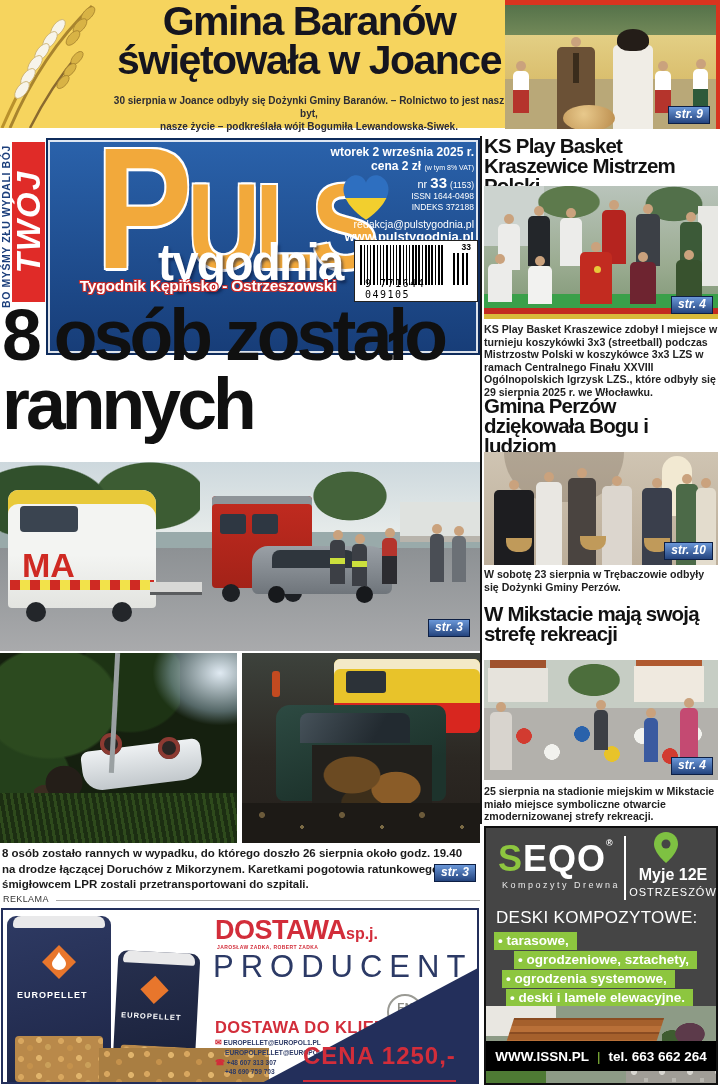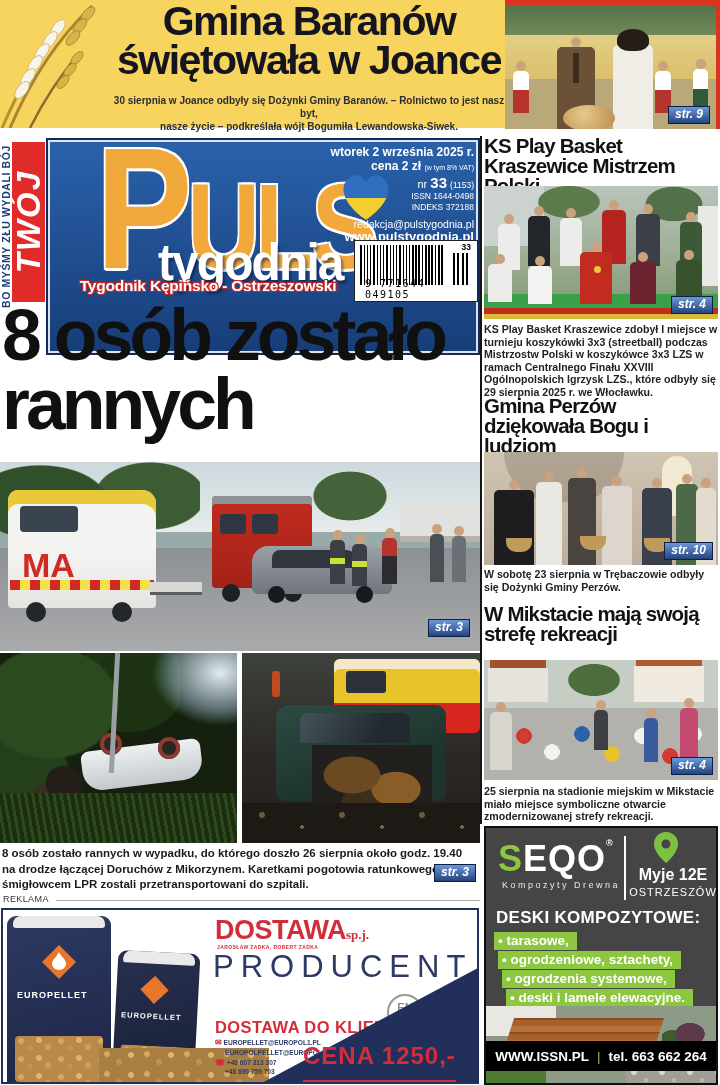--- a/index.html
+++ b/index.html
@@ -90,21 +90,21 @@
   .bag-top{position:absolute;left:6%;top:0;width:88%;height:12px;background:#e9e9ea;border-radius:8px 8px 3px 3px;}
   .bag-window{position:absolute;left:8%;bottom:4px;width:84%;height:46px;border-radius:4px;
     background:radial-gradient(circle 3px at 6px 5px,#d8a75f 95%,transparent),
                radial-gradient(circle 3px at 15px 12px,#c5924c 95%,transparent),
                radial-gradient(circle 3px at 24px 4px,#e0b46c 95%,transparent),
                radial-gradient(circle 3px at 33px 11px,#caa05a 95%,transparent),#b9894a;
     background-size:40px 18px;}
   .flame-diamond{position:absolute;width:24px;height:24px;background:#e8762c;transform:rotate(45deg);}
   .bag-label{position:absolute;color:#fff;font-weight:700;font-size:9px;letter-spacing:1px;}
   .europol-brand{position:absolute;left:212px;top:5px;font-size:27px;font-weight:800;color:#d22d3a;letter-spacing:-.5px;}
-  .europol-brand .sp{font-size:13px;font-weight:700;letter-spacing:0;font-family:Liberation Serif, serif;}
+  .europol-brand .sp{font-size:16px;font-weight:700;letter-spacing:0;}
   .europol-owners{position:absolute;left:214px;top:34px;font-size:5px;font-weight:700;color:#d22d3a;letter-spacing:.4px;}
   .producent{position:absolute;left:210px;top:41px;font-size:31px;font-weight:300;color:#2c3a66;
     letter-spacing:7px;line-height:1.02;font-family:"Liberation Sans",sans-serif;}
   .dostawa{position:absolute;left:212px;top:108px;font-size:16.5px;font-weight:800;color:#d22d3a;letter-spacing:.4px;}
   .contacts{position:absolute;left:212px;top:128px;font-size:6.6px;font-weight:700;color:#2c3a66;line-height:1.35;}
   .contacts .ic{color:#d22d3a;font-size:8px;}
   .cert-en{position:absolute;left:384px;top:84px;width:36px;height:36px;border:2px solid #9a9a94;
     border-radius:50%;box-sizing:border-box;text-align:center;background:#fff;}
   .cert-en .en{font-size:11px;font-weight:800;color:#8c8c86;line-height:1;margin-top:6px;}
   .cert-en .plus{font-size:6.5px;font-weight:700;color:#e8762c;line-height:1;}
@@ -128,21 +128,21 @@
   .seqo{position:absolute;left:484px;top:826px;width:234px;height:259px;background:#454545;
     border:2px solid #101010;box-sizing:border-box;overflow:hidden;color:#fff;}
   .seqo-logo{position:absolute;left:12px;top:10px;font-size:36px;font-weight:800;letter-spacing:1px;}
   .seqo-logo .s{color:#8dc63f;}
   .seqo-logo .reg{font-size:9px;vertical-align:top;}
   .seqo-sub{position:absolute;left:16px;top:52px;font-size:9px;letter-spacing:2.5px;color:#e8e8e8;}
   .seqo-div{position:absolute;left:138px;top:8px;width:2px;height:64px;background:#fff;}
   .seqo-pin{position:absolute;left:166px;top:4px;width:28px;height:32px;}
   .seqo-addr1{position:absolute;left:144px;top:38px;width:86px;text-align:center;font-size:16px;font-weight:800;}
   .seqo-addr2{position:absolute;left:142px;top:58px;width:90px;text-align:center;font-size:11px;letter-spacing:1px;}
-  .seqo-head{position:absolute;left:10px;top:80px;font-size:17px;font-weight:700;letter-spacing:.3px;}
+  .seqo-head{position:absolute;left:10px;top:80px;font-size:17px;font-weight:400;letter-spacing:.3px;}
   .seqo-list{position:absolute;left:8px;top:104px;margin:0;padding:0;list-style:none;}
   .seqo-list li{display:table;background:#8dc63f;color:#fff;font-size:13.5px;font-weight:700;
     padding:1px 8px 2px 4px;margin-bottom:1px;}
   .seqo-list li::before{content:"• ";font-weight:800;}
   .seqo-photo{position:absolute;left:0;top:178px;width:230px;height:77px;background:#8d9b86;}
   .seqo-bar{position:absolute;left:0;top:213px;width:230px;height:30px;background:#000;
     display:flex;align-items:center;justify-content:center;gap:8px;font-weight:800;font-size:13.5px;z-index:3;}
   .seqo-bar .sep{color:#8dc63f;font-weight:400;}
 </style>
 </head>
@@ -431,21 +431,21 @@
     <div class="seqo-div"></div>
     <svg class="seqo-pin" viewBox="0 0 26 32">
       <path d="M13 0 C 6 0 1 5 1 12 C 1 21 13 31 13 31 C 13 31 25 21 25 12 C 25 5 20 0 13 0 Z" fill="#7ec142"></path>
       <circle cx="13" cy="12" r="4.5" fill="#454545"></circle>
     </svg>
     <div class="seqo-addr1">Myje 12E</div>
     <div class="seqo-addr2">OSTRZESZÓW</div>
     <div class="seqo-head">DESKI KOMPOZYTOWE:</div>
     <ul class="seqo-list">
       <li>tarasowe,</li>
-      <li style="margin-left:4px;">ogrodzeniowe, sztachety,</li>
+      <li style="margin-left:20px;">ogrodzeniowe, sztachety,</li>
       <li style="margin-left:8px;">ogrodzenia systemowe,</li>
       <li style="margin-left:12px;">deski i lamele elewacyjne.</li>
     </ul>
     <div class="seqo-photo">
       <div class="abs" style="left:0;top:0;width:70px;height:30px;background:#e9e7e1;"></div>
       <div class="abs" style="left:20px;top:12px;width:150px;height:50px;transform:skewX(-18deg);background:repeating-linear-gradient(0deg,#a5602c 0 6px,#8a4c22 6px 8px,#b97038 8px 14px);"></div>
       <div class="abs" style="left:0;top:44px;width:60px;height:33px;background:#4e7a34;"></div>
       <div class="abs" style="left:140px;top:40px;width:90px;height:37px;background:radial-gradient(circle 3px at 8px 6px,#d8d6d0 95%,transparent),radial-gradient(circle 2.5px at 20px 14px,#b9b7b0 95%,transparent),#a09d96;background-size:28px 20px;"></div>
       <div class="abs" style="left:176px;top:8px;width:54px;height:40px;background:radial-gradient(ellipse 24px 18px at 28px 20px,#5c3a4a 60%,transparent 63%),radial-gradient(ellipse 20px 16px at 10px 26px,#3e5c30 60%,transparent 63%);"></div>
     </div>

